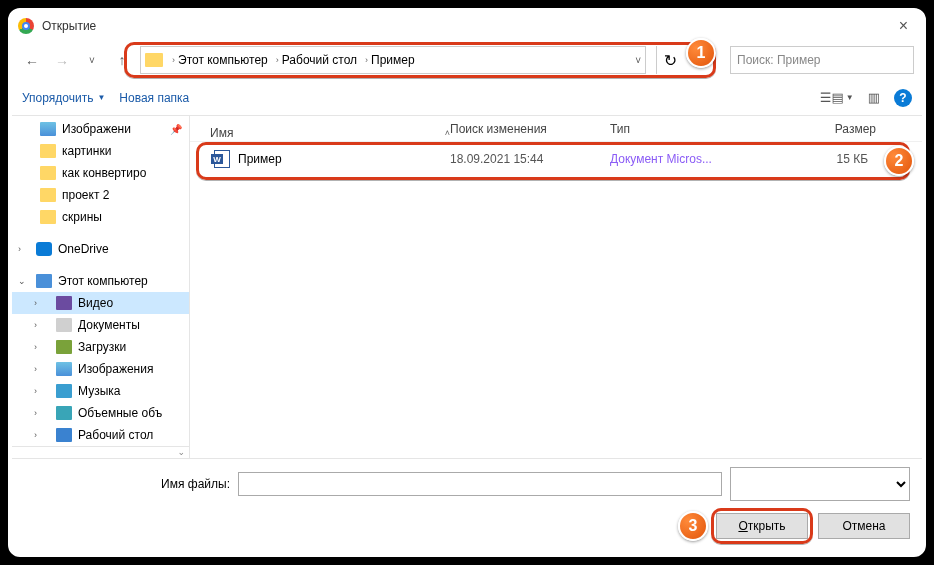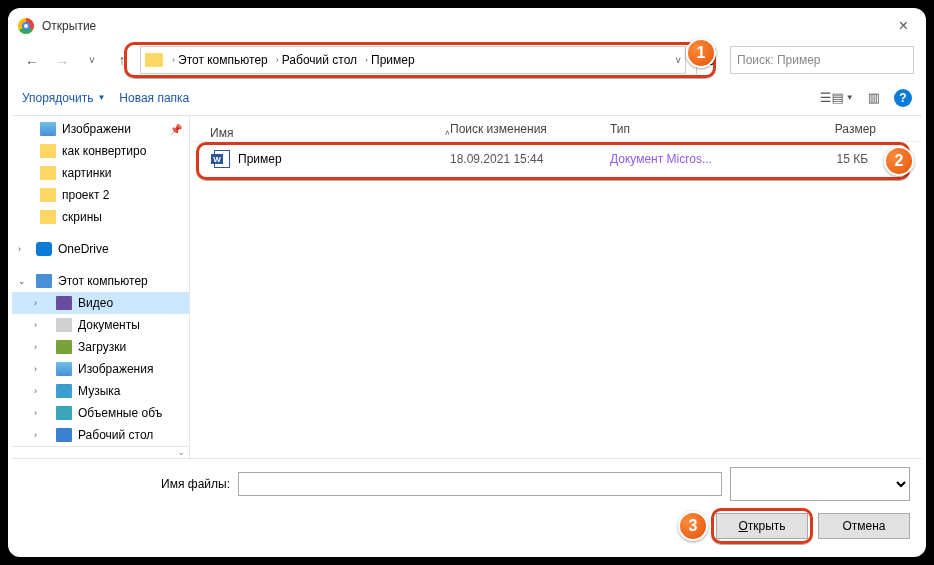--- a/index.html
+++ b/index.html
@@ -12,21 +12,21 @@
 .titlebar .close { margin-left: auto; font-size: 16px; color: #555; padding: 0 8px; }
 .navrow { height: 40px; display: flex; align-items: center; padding: 0 8px; gap: 6px; position: relative; }
 .navbtn { width: 24px; height: 24px; display:flex; align-items:center; justify-content:center; color:#555; font-size:14px; }
 .navbtn.disabled { color:#bbb; }
 .breadcrumb-box { flex: 1; border: 1px solid #ccc; height: 28px; display:flex; align-items:center; padding: 0 4px; font-size: 12px; gap:2px; margin-right:4px; position:relative; }
 .breadcrumb-box .folder-ico { width:18px; height:14px; background:#ffd766; border-radius:1px; margin-right:4px; position:relative; }
 .crumb { display:flex; align-items:center; gap:3px; padding:0 3px; }
 .crumb .sep { color:#666; font-size:9px; }
 .bc-right { margin-left:auto; display:flex; align-items:center; gap:6px; color:#555; }
 .refresh { width:28px; height:28px; border-left:1px solid #ccc; display:flex; align-items:center; justify-content:center; }
-.searchbox { width: 184px; height:28px; border:1px solid #ccc; display:flex; align-items:center; padding:0 6px; font-size:12px; color:#888; }
+.searchbox { width: 184px; height:28px; border:1px solid #ccc; display:flex; align-items:center; padding:0 6px; font-size:12px; color:#888;margin-left:40px; }
 .toolbar2 { height: 36px; display:flex; align-items:center; padding:12px 10px; gap:14px; font-size:12px; border-bottom:1px solid #e5e5e5; }
 .toolbar2 .tbtn { color:#1a5aa8; display:flex; align-items:center; gap:4px; }
 .toolbar2 .right { margin-left:auto; display:flex; align-items:center; gap:14px; color:#555; }
 .viewctrl { display:flex; align-items:center; gap:2px; font-size:13px; }
 .help { width:18px; height:18px; border-radius:50%; background:#0a7bd6; color:#fff; display:flex; align-items:center; justify-content:center; font-size:12px; font-weight:bold; }
 .body { flex:1; display:flex; overflow:hidden; }
 .sidebar { width: 178px; border-right:1px solid #e5e5e5; font-size:12px; overflow-y:auto; padding-top:2px; }
 .sidebar .item { display:flex; align-items:center; height:22px; padding:0 6px 0 22px; gap:6px; white-space:nowrap; overflow:hidden; position:relative; }
 .sidebar .item.top { padding-left:28px; }
 .sidebar .item.sub { padding-left:44px; }
@@ -129,25 +129,25 @@
 
 <div class="body">
   <div class="sidebar">
     <div class="item top">
             <span class="ico pic"></span>
             <span>Изображени</span>
             <span class="pin">📌</span>
           </div>
     <div class="item top">
             <span class="ico"></span>
+            <span>картинки</span>
+          </div>
+    <div class="item top">
+            <span class="ico"></span>
             <span>как конвертиро</span>
-          </div>
-    <div class="item top">
-            <span class="ico"></span>
-            <span>картинки</span>
           </div>
     <div class="item top">
             <span class="ico"></span>
             <span>проект 2</span>
           </div>
     <div class="item top">
             <span class="ico"></span>
             <span>скрины</span>
           </div>
     <div class="sbspacer"></div>

